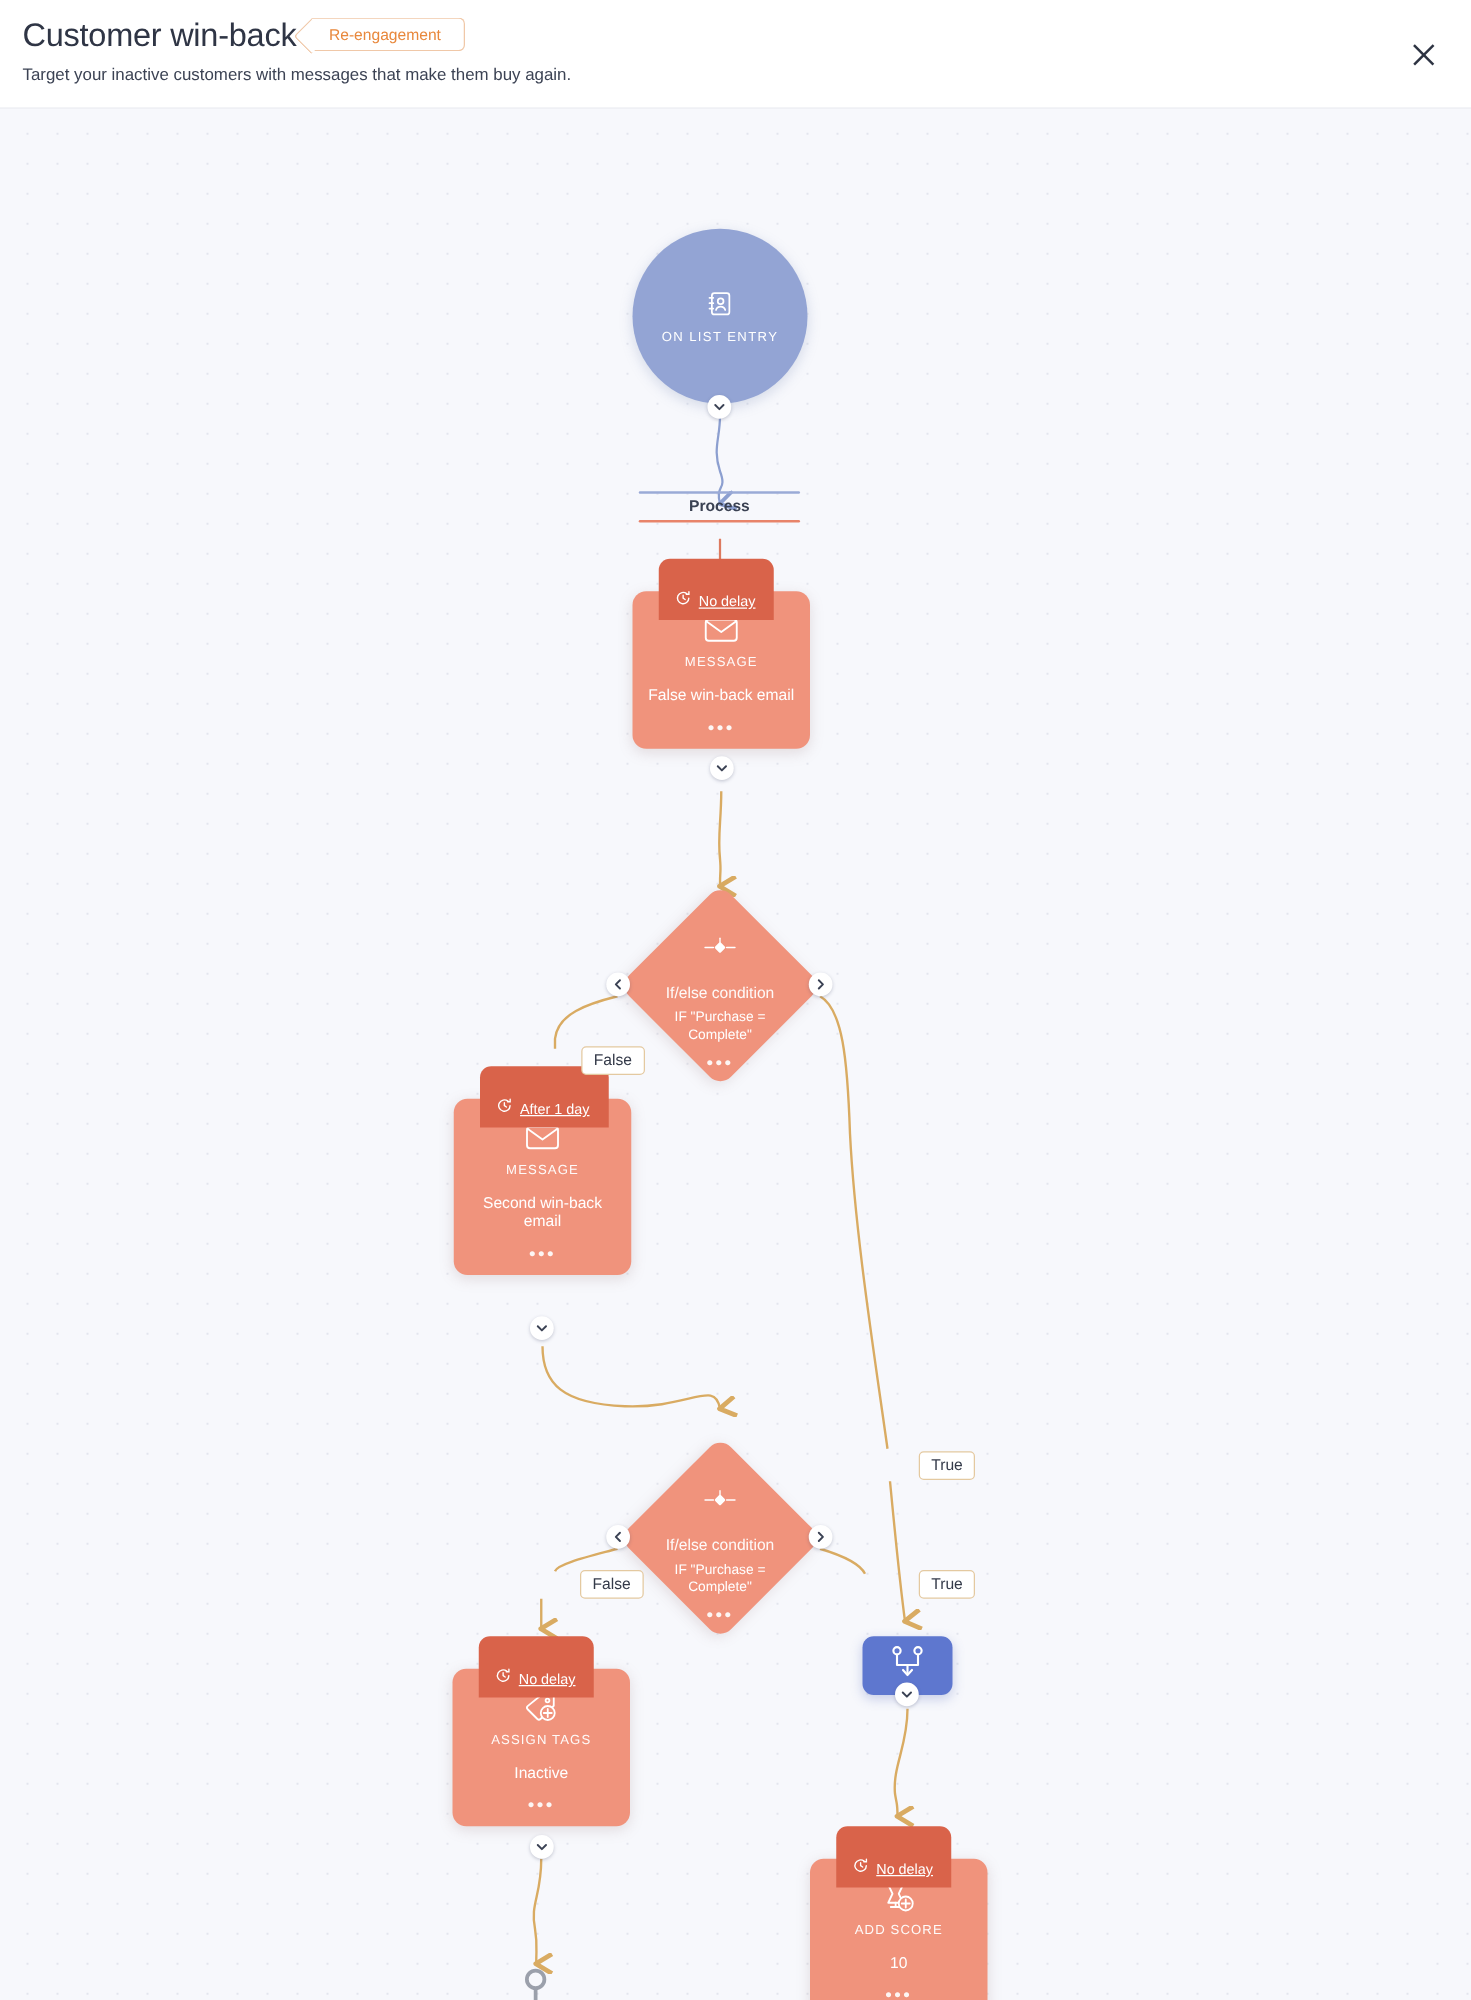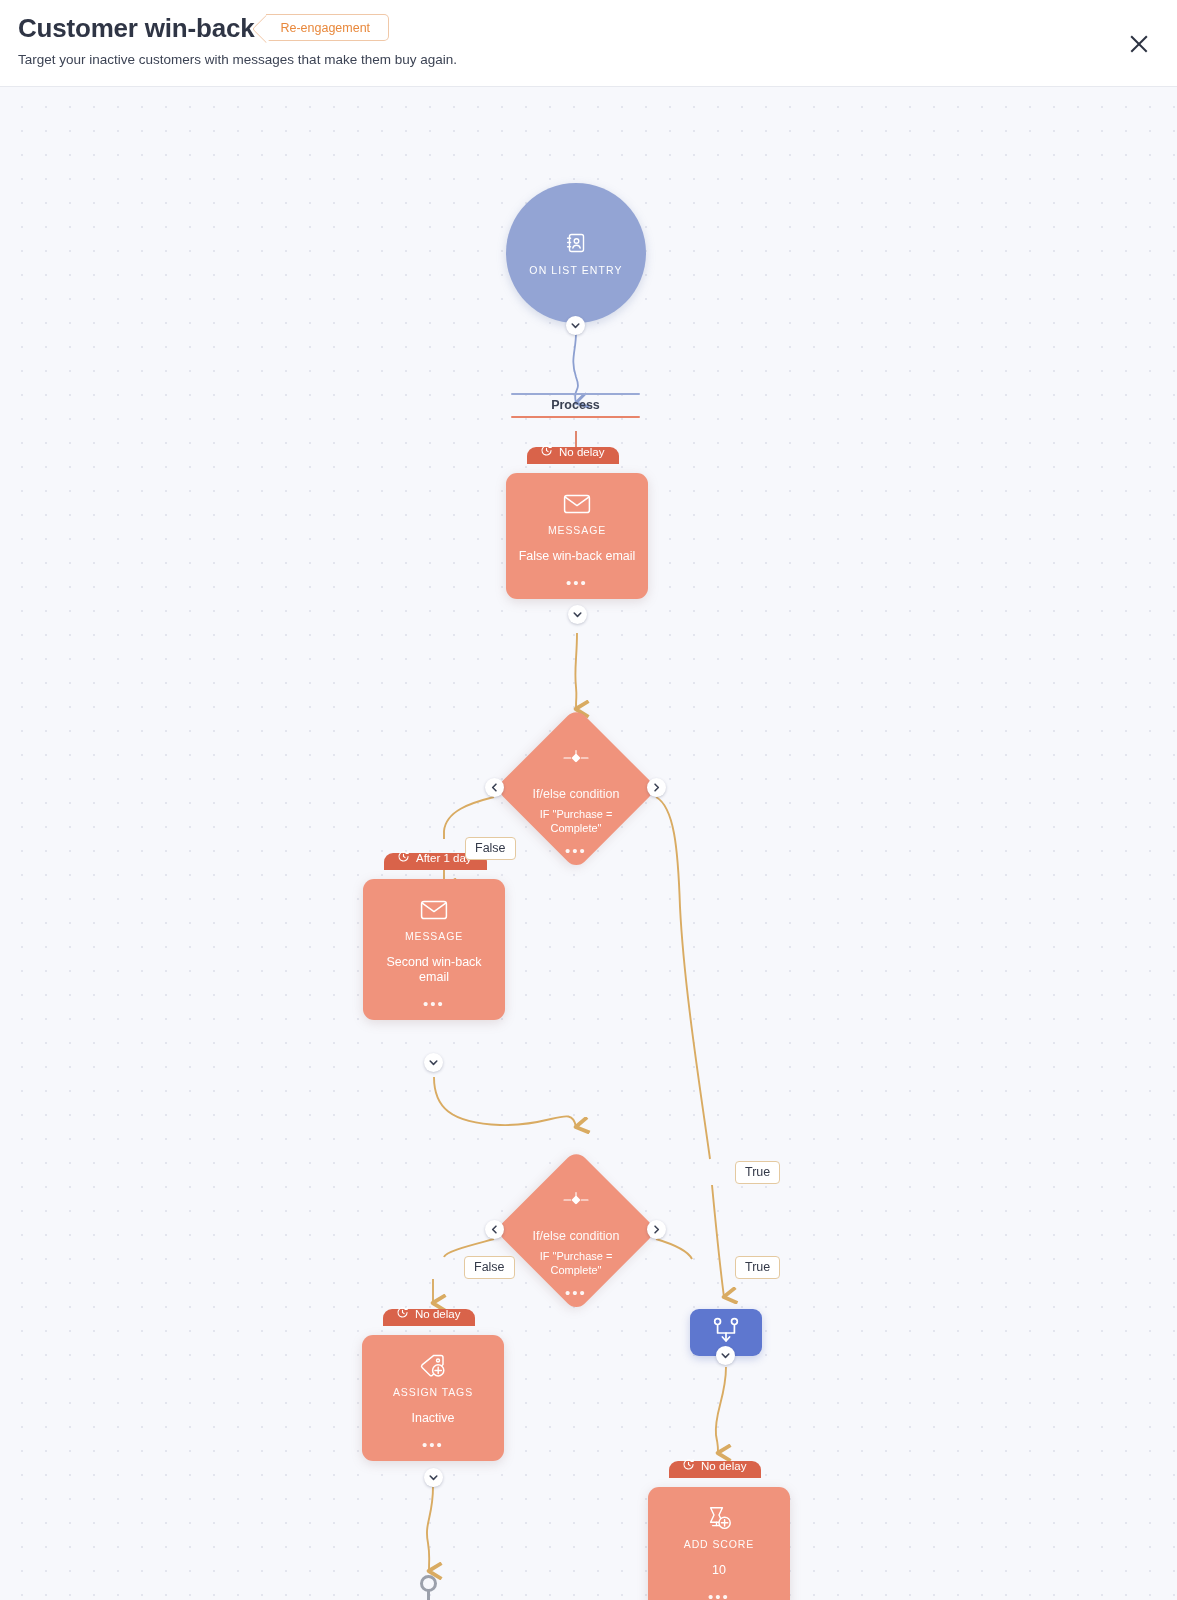--- a/index.html
+++ b/index.html
@@ -17,21 +17,21 @@
     position: relative;
     height: 87px;
     background: #ffffff;
     border-bottom: 1px solid #e7e9ef;
     padding: 14px 22px 0 18px;
   }
   .title-row { display: flex; align-items: center; gap: 0px; }
   .page-title {
     font-size: 26px;
     color: #2f3545;
-    font-weight: 700;
+    font-weight: 400;
     letter-spacing: -0.2px;
     line-height: 1;
   }
   .tag-badge {
     position: relative;
     margin-left: 12px;
     height: 27px;
     display: flex;
     align-items: center;
     padding: 0 18px 0 14px;
@@ -147,31 +147,32 @@
     display: flex;
     flex-direction: column;
     align-items: center;
     padding-top: 18px;
     cursor: pointer;
   }
   .delay-tab {
     position: absolute;
     left: 21px;
     top: -26px;
-    height: 17px;
+    height: 49px;
     padding: 0 15px 8px 13px;
     background: #d9634a;
     border-radius: 9px 9px 0 0;
     color: #fff;
     font-size: 11.5px;
     display: flex;
-    align-items: center;
+    align-items: flex-end;
     gap: 6px;
     white-space: nowrap;
     z-index: 1;
+    text-decoration: underline;
   }
   .card-icon { width: 30px; height: 26px; display: flex; align-items: center; justify-content: center; }
   .card-kind { font-size: 10.5px; letter-spacing: 0.9px; margin-top: 7px; opacity: .96; }
   .card-value { font-size: 12.5px; line-height: 15px; text-align: center; margin-top: 13px; padding: 0 10px; }
   .dots { margin: 16px 0 13px; letter-spacing: 2px; font-size: 15px; line-height: 6px; opacity: .92; }
 
   
   .diamond-wrap { width: 162px; height: 162px; cursor: pointer; }
   .diamond-bg {
     position: absolute; left: 23.7px; top: 23.7px;

